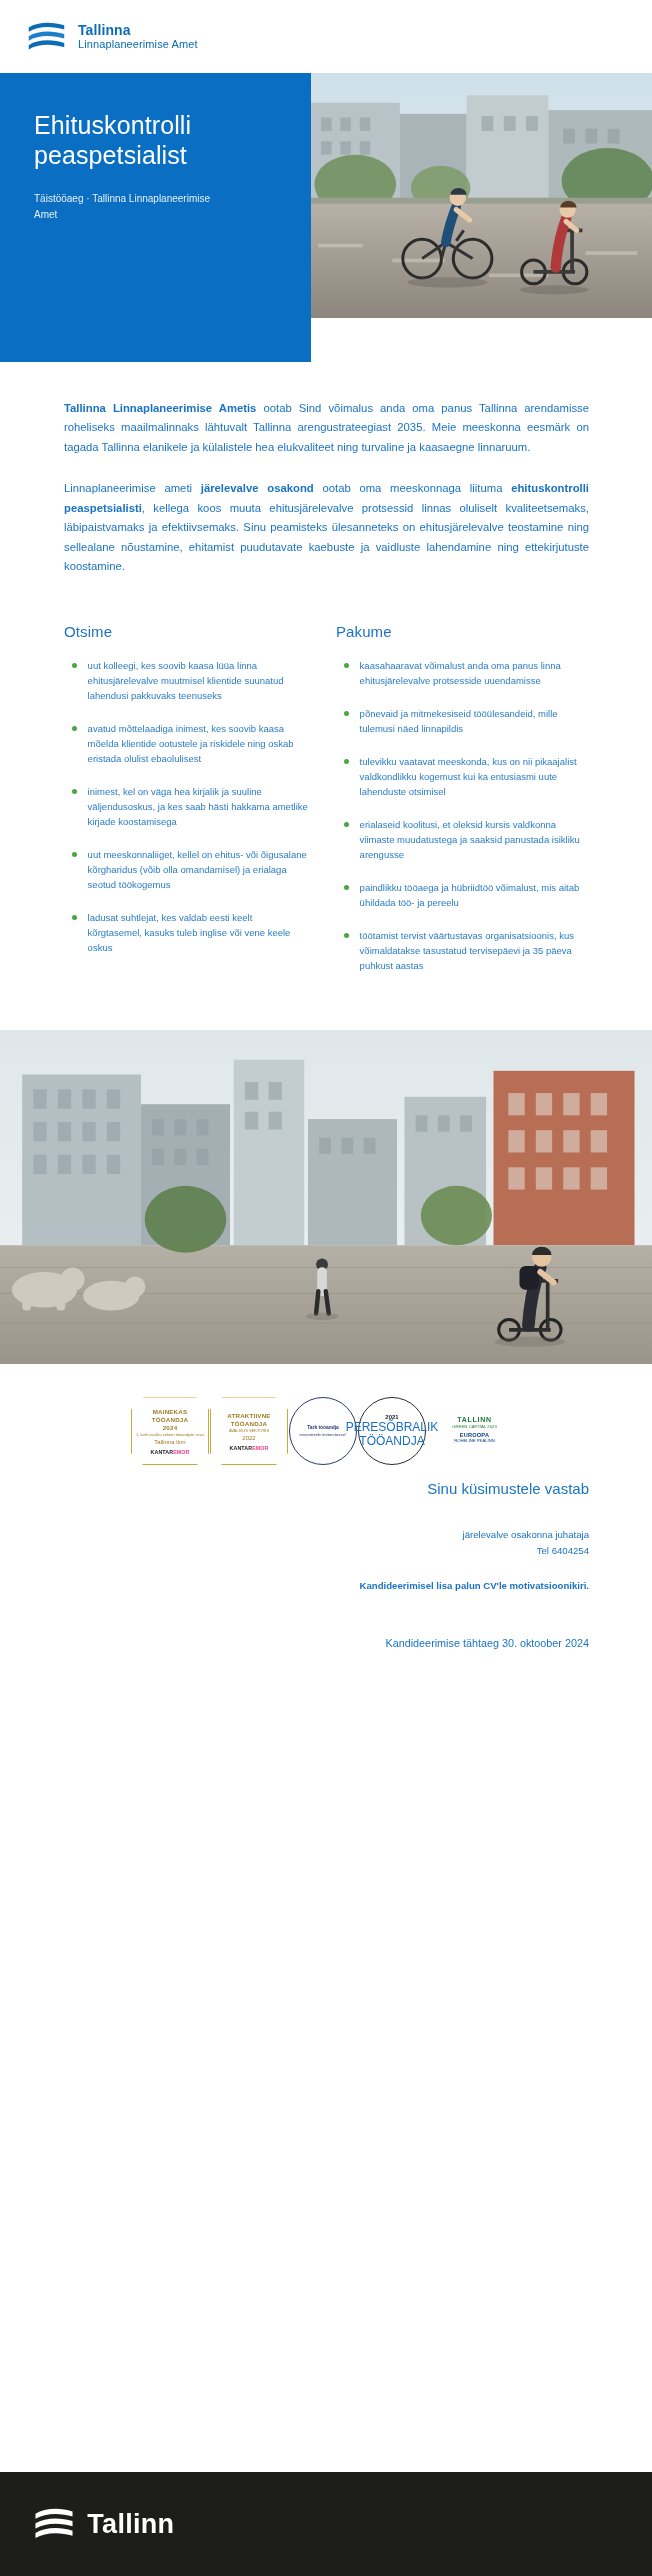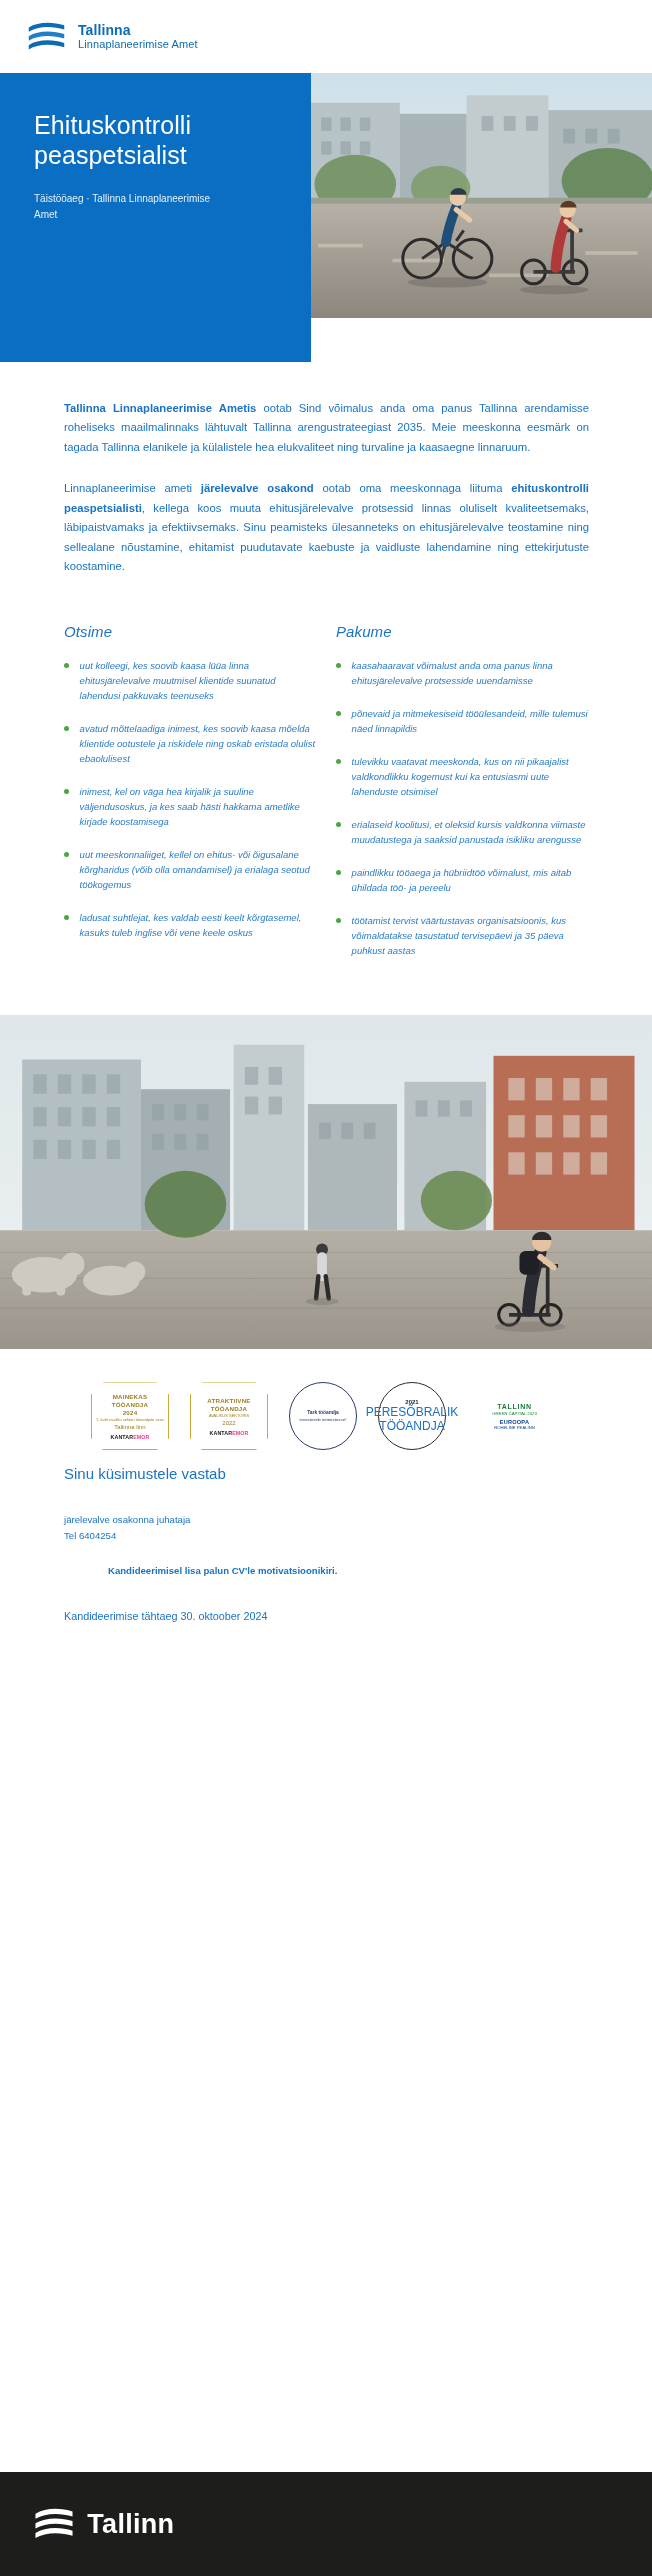--- a/index.html
+++ b/index.html
@@ -33,38 +33,38 @@
   .content { padding:0 64px; }
   .para {
     font-size:11.3px; line-height:1.72; color:#1a73c4;
     text-align:justify; margin:0 0 22px 0; font-weight:400;
   }
   .para b { font-weight:700; color:#1a73c4; }
   .para-first { margin-top:37px; }
 
   
   .cols { display:flex; gap:19px; padding:25px 64px 0 64px; }
-  .col { width:50%;font-style:italic; }
+  .col { width:50%; }
   .col-head { font-size:15px; color:#1a73c4; font-weight:400; margin-bottom:18px; letter-spacing:0.1px; }
-  ul.blist { list-style:none; margin:0; padding:0; }
+  ul.blist { list-style:none; margin:8px; padding:0; }
   ul.blist li {
     position:relative; padding-left:15.6px; margin-bottom:18px;
     font-size:9.5px; line-height:1.58; color:#2a7cc7;
   }
   ul.blist li::before {
     content:""; position:absolute; left:0; top:4.4px;
     width:5.2px; height:5.2px; border-radius:50%; background:#4aa544;
   }
 
   
   .photo-wide { width:653px; height:334px; margin-top:39px; overflow:hidden; position:relative; }
   .photo-wide svg { display:block; width:100%; height:100%; }
 
   
-  .badges { display:flex; align-items:center; justify-content:center; gap:21px; padding:33px 0 7.4px 0; }
+  .badges { display:flex; align-items:flex-start; justify-content:center; gap:1px; padding:33px 0 7.4px 0; }
   .badge-oct {
     width:78px; height:68px; border:1.9px solid #c8a93a; background:#fff;
     clip-path:polygon(16% 0,84% 0,100% 18%,100% 82%,84% 100%,16% 100%,0 82%,0 18%);
     display:flex; flex-direction:column; align-items:center; justify-content:center;
     text-align:center; padding:4.4px 3.7px; position:relative;
   }
   .badge-oct .b1 { font-size:6.2px; font-weight:700; color:#9b7d22; letter-spacing:0.2px; line-height:1.25; }
   .badge-oct .b2 { font-size:4px; color:#9b7d22; margin-top:1.5px; line-height:1.2; }
   .badge-oct .b3 { font-size:6px; color:#9b7d22; margin-top:1.5px; }
   .kantar { margin-top:3.7px; font-size:5.3px; font-weight:700; letter-spacing:0.1px; }
@@ -82,26 +82,26 @@
     display:flex; flex-direction:column; align-items:center; justify-content:center; text-align:center;
   }
   .badge-dark .d1 { font-size:6px; color:#222; font-weight:700; }
   .badge-green { width:95px; height:64px; display:flex; flex-direction:column; align-items:center; justify-content:center; text-align:center; }
   .bg-t1 { font-size:7px; font-weight:700; color:#1c7c3c; letter-spacing:0.7px; }
   .bg-t2 { font-size:4.3px; color:#1c7c3c; margin-top:0.7px; }
   .bg-t3 { font-size:5.6px; font-weight:700; color:#0a3d91; margin-top:3px; letter-spacing:0.2px; }
   .bg-t4 { font-size:4.2px; color:#0a3d91; }
 
   
-  .contact { padding:7.4px 64px 0 64px; }
+  .contact { padding:7.4px 64px 0 64px;text-align:right; }
   .contact-head { font-size:15px; color:#1a73c4; margin-bottom:30px; font-weight:400; }
   .contact-lines { font-size:9.6px; line-height:1.62; color:#1a73c4; }
   .contact-lines .nm { font-weight:700; }
   .note { font-size:9.6px; color:#1a73c4; margin-top:22px; font-weight:700;margin-left:44px; }
-  .deadline { font-size:10.8px; color:#1a73c4; margin-top:34px; padding-bottom:40px; }
+  .deadline { font-size:10.8px; color:#1a73c4; margin-top:46px; padding-bottom:40px; }
 
   
   .footer {
     position:absolute; left:0; bottom:0; width:653px; height:104px;
     background:#1d1d1b; display:flex; align-items:center; padding-left:34px;
   }
   .f-mark { width:40px; height:36px; margin-right:13.3px; }
   .f-text { color:#fff; font-size:27px; font-weight:700; letter-spacing:0.3px; }
 </style>
 </head>

